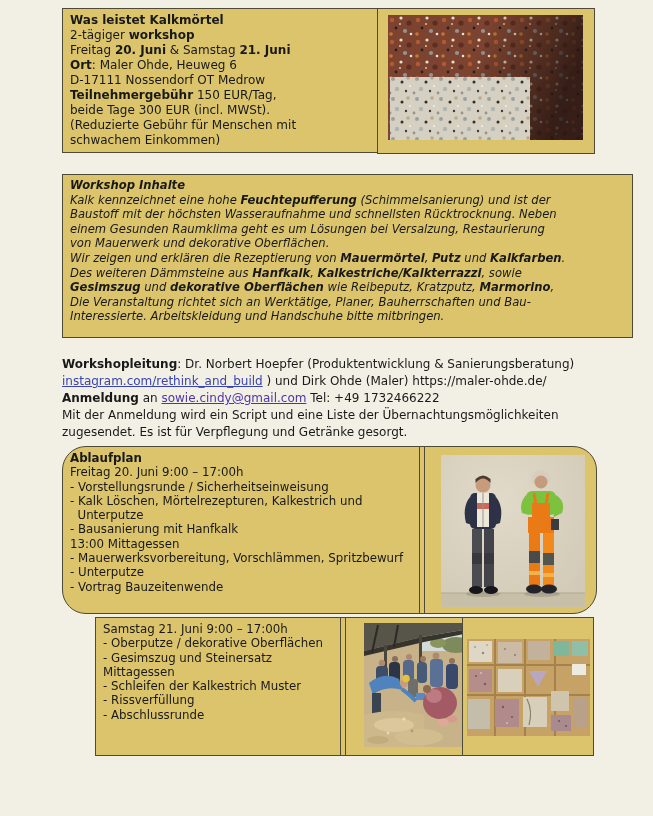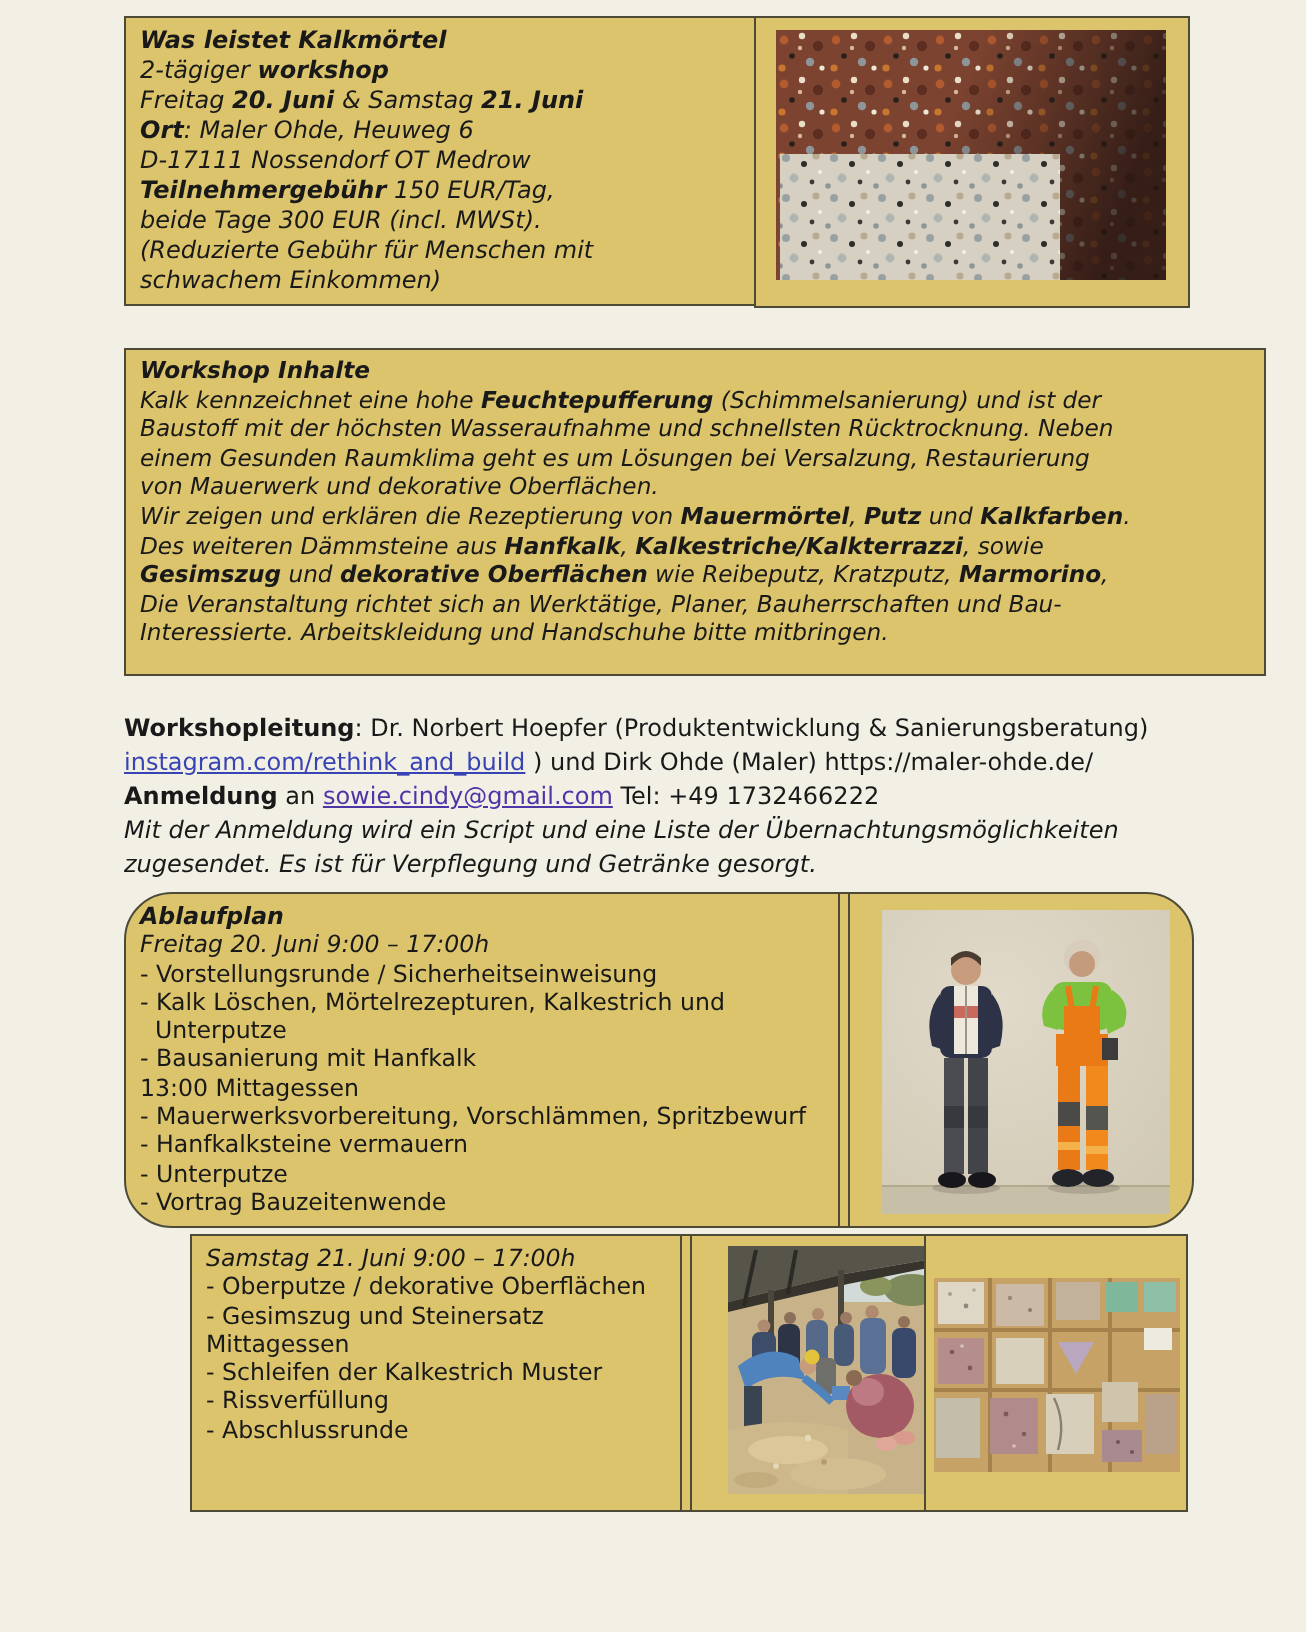--- a/index.html
+++ b/index.html
@@ -9,25 +9,25 @@
     font-family:"DejaVu Sans","Liberation Sans",sans-serif;
     color:var(--text,#191919);
   }
   .panel{
     position:absolute;box-sizing:border-box;
     background:var(--panel-bg,#dbc46b);
     border:1px solid var(--panel-border,#4e4a38);
   }
   .tline{white-space:nowrap;}
   .b{font-weight:bold;}
-  .i{font-style:italic;}
+  .i{}
   a.lnk{text-decoration:underline;color:var(--link,#3843b4);cursor:pointer;}
   a.lnk[data-name="email-link"]{color:var(--link-visited,#4d35a8);}
 
-  #box-event{left:62px;top:8px;width:317px;height:145px;padding:4px 7px;font-size:12px;line-height:15px;font-style:italic;}
+  #box-event{left:62px;top:8px;width:317px;height:145px;padding:4px 7px;font-size:12px;line-height:15px;}
   #box-terrazzo{left:377px;top:8px;width:218px;height:146px;}
   #box-terrazzo svg{position:absolute;left:10px;top:6px;}
 
   #box-inhalte{left:62px;top:174px;width:571px;height:164px;padding:3px 7px;font-style:italic;font-size:11.6px;line-height:14.6px;overflow:hidden;}
 
   #leitung{position:absolute;left:62px;top:356px;width:560px;font-size:12px;line-height:17px;}
 
   #box-ablauf{left:62px;top:446px;width:535px;height:168px;display:flex;border-radius:24px;}
   .cell-text{border-right:1px solid var(--panel-border,#4e4a38);padding:4px 7px;font-size:11.8px;line-height:14.3px;box-sizing:border-box;overflow:hidden;}
   #box-ablauf .cell-text{width:357px;}
@@ -120,21 +120,20 @@
 <div class="panel" id="box-ablauf" data-name="schedule-friday-panel">
   <div class="cell-text" data-name="schedule-friday-text">
       <div class="tline" data-name="text-line"><span data-name="text-segment" class="b i">Ablaufplan</span></div>
       <div class="tline" data-name="text-line"><span data-name="text-segment" class="i">Freitag 20. Juni 9:00 – 17:00h</span></div>
       <div class="tline" data-name="text-line"><span data-name="text-segment">- Vorstellungsrunde / Sicherheitseinweisung</span></div>
       <div class="tline" data-name="text-line"><span data-name="text-segment">- Kalk Löschen, Mörtelrezepturen, Kalkestrich und</span></div>
       <div class="tline" data-name="text-line"><span data-name="text-segment">&nbsp;&nbsp;Unterputze</span></div>
       <div class="tline" data-name="text-line"><span data-name="text-segment">- Bausanierung mit Hanfkalk</span></div>
       <div class="tline" data-name="text-line"><span data-name="text-segment">13:00 Mittagessen</span></div>
       <div class="tline" data-name="text-line"><span data-name="text-segment">- Mauerwerksvorbereitung, Vorschlämmen, Spritzbewurf</span></div>
-      <div class="tline" data-name="text-line"><span data-name="text-segment">- Hanfkalksteine vermauern</span></div>
       <div class="tline" data-name="text-line"><span data-name="text-segment">- Unterputze</span></div>
       <div class="tline" data-name="text-line"><span data-name="text-segment">- Vortrag Bauzeitenwende</span></div>
     </div>
   <div class="vspacer" data-name="panel-divider"></div>
   <div class="cell-photo" data-name="instructors-photo-cell">
     <svg width="144" height="152" viewBox="0 0 144 152" data-name="two-instructors-photo">
       <defs>
         <radialGradient id="wallg" cx="0.4" cy="0.3" r="1.1">
           <stop offset="0" stop-color="#e1dac9"></stop>
             <stop offset="1" stop-color="#ccc4af"></stop>

